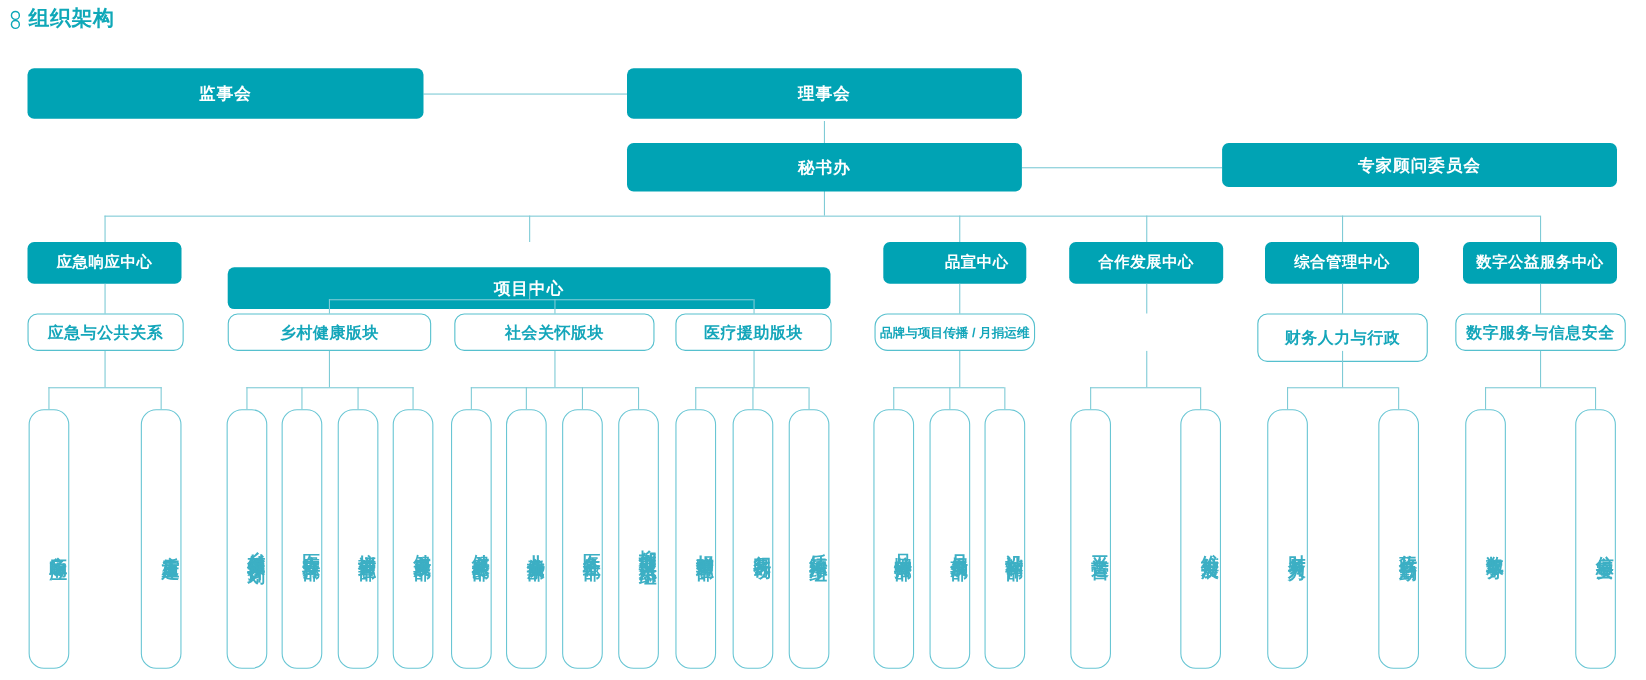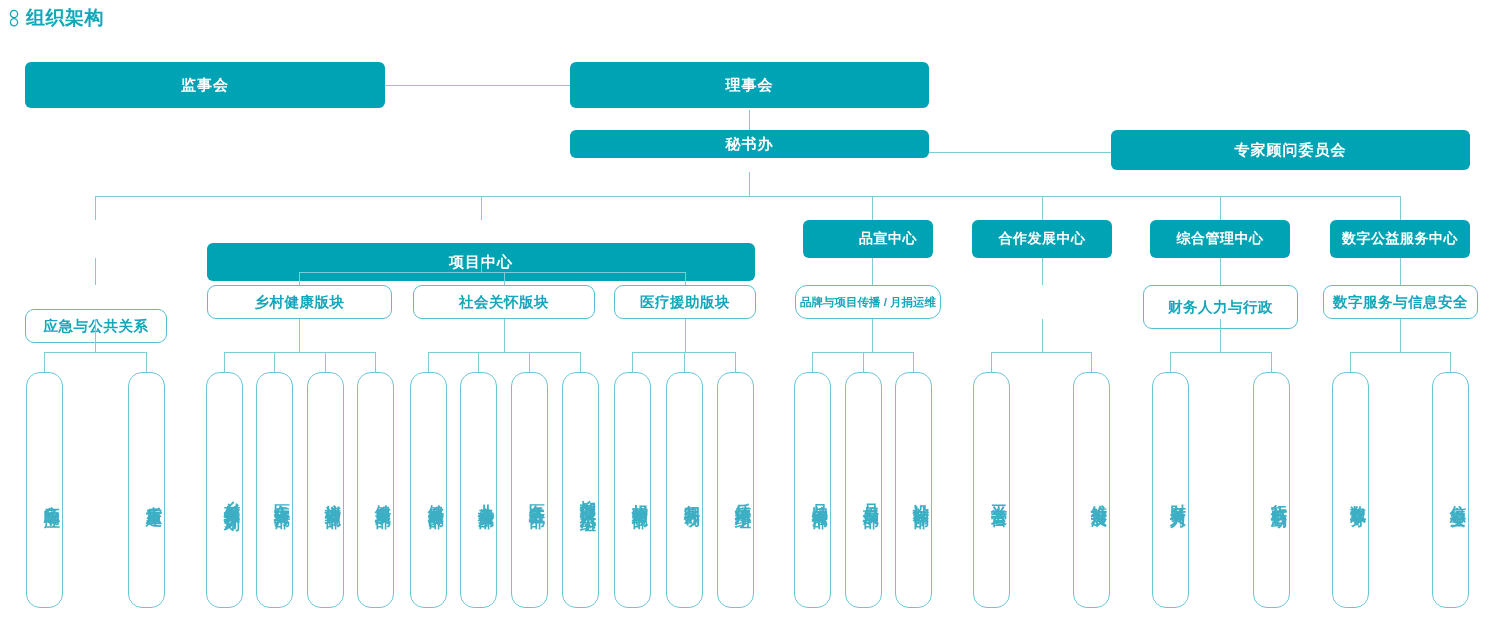--- a/index.html
+++ b/index.html
@@ -108,28 +108,31 @@
   <div class="ln v" style="left:1400px; top:196px; height:24px;"></div>
 
   <div class="node-solid" style="left:25px; top:62px; width:360px; height:46px;">
     <span>监事会</span>
   </div>
 
   <div class="node-solid" style="left:570px; top:62px; width:359px; height:46px;">
     <span>理事会</span>
   </div>
 
-  <div class="node-solid" style="left:570px; top:130px; width:359px; height:28px;">
+  <div class="node-solid" style="left:570px; top:130px; width:359px; height:44px;">
     <span>秘书办</span>
   </div>
 
   <div class="node-solid" style="left:1111px; top:130px; width:359px; height:40px;">
     <span>专家顾问委员会</span>
   </div>
 
+  <div class="node-solid small" style="left:25px; top:220px; width:140px; height:38px;">
+    <span>应急响应中心</span>
+  </div>
 
   <div class="node-solid" style="left:207px; top:220px; width:548px; height:38px;margin-top:23px;">
     <span>项目中心</span>
   </div>
 
   <div class="node-solid small" style="left:803px; top:220px; width:130px; height:38px;padding-left:40px;">
     <span>品宣中心</span>
   </div>
 
   <div class="node-solid small" style="left:972px; top:220px; width:140px; height:38px;">
@@ -153,21 +156,21 @@
   <div class="ln v" style="left:685px; top:272px; height:13px;"></div>
 
   <div class="ln v" style="left:872px; top:258px; height:27px;"></div>
 
   <div class="ln v" style="left:1042px; top:258px; height:27px;"></div>
 
   <div class="ln v" style="left:1220px; top:258px; height:27px;"></div>
 
   <div class="ln v" style="left:1400px; top:258px; height:27px;"></div>
 
-  <div class="node-outline" style="left:25px; top:285px; width:142px; height:34px;margin-top:24px;">
+  <div class="node-outline" style="left:25px; top:285px; width:142px; height:34px;">
     <span>应急与公共关系</span>
   </div>
   <div class="node-outline" style="left:207px; top:285px; width:185px; height:34px;">
     <span>乡村健康版块</span>
   </div>
   <div class="node-outline" style="left:413px; top:285px; width:182px; height:34px;">
     <span>社会关怀版块</span>
   </div>
   <div class="node-outline" style="left:614px; top:285px; width:142px; height:34px;">
     <span>医疗援助版块</span>

